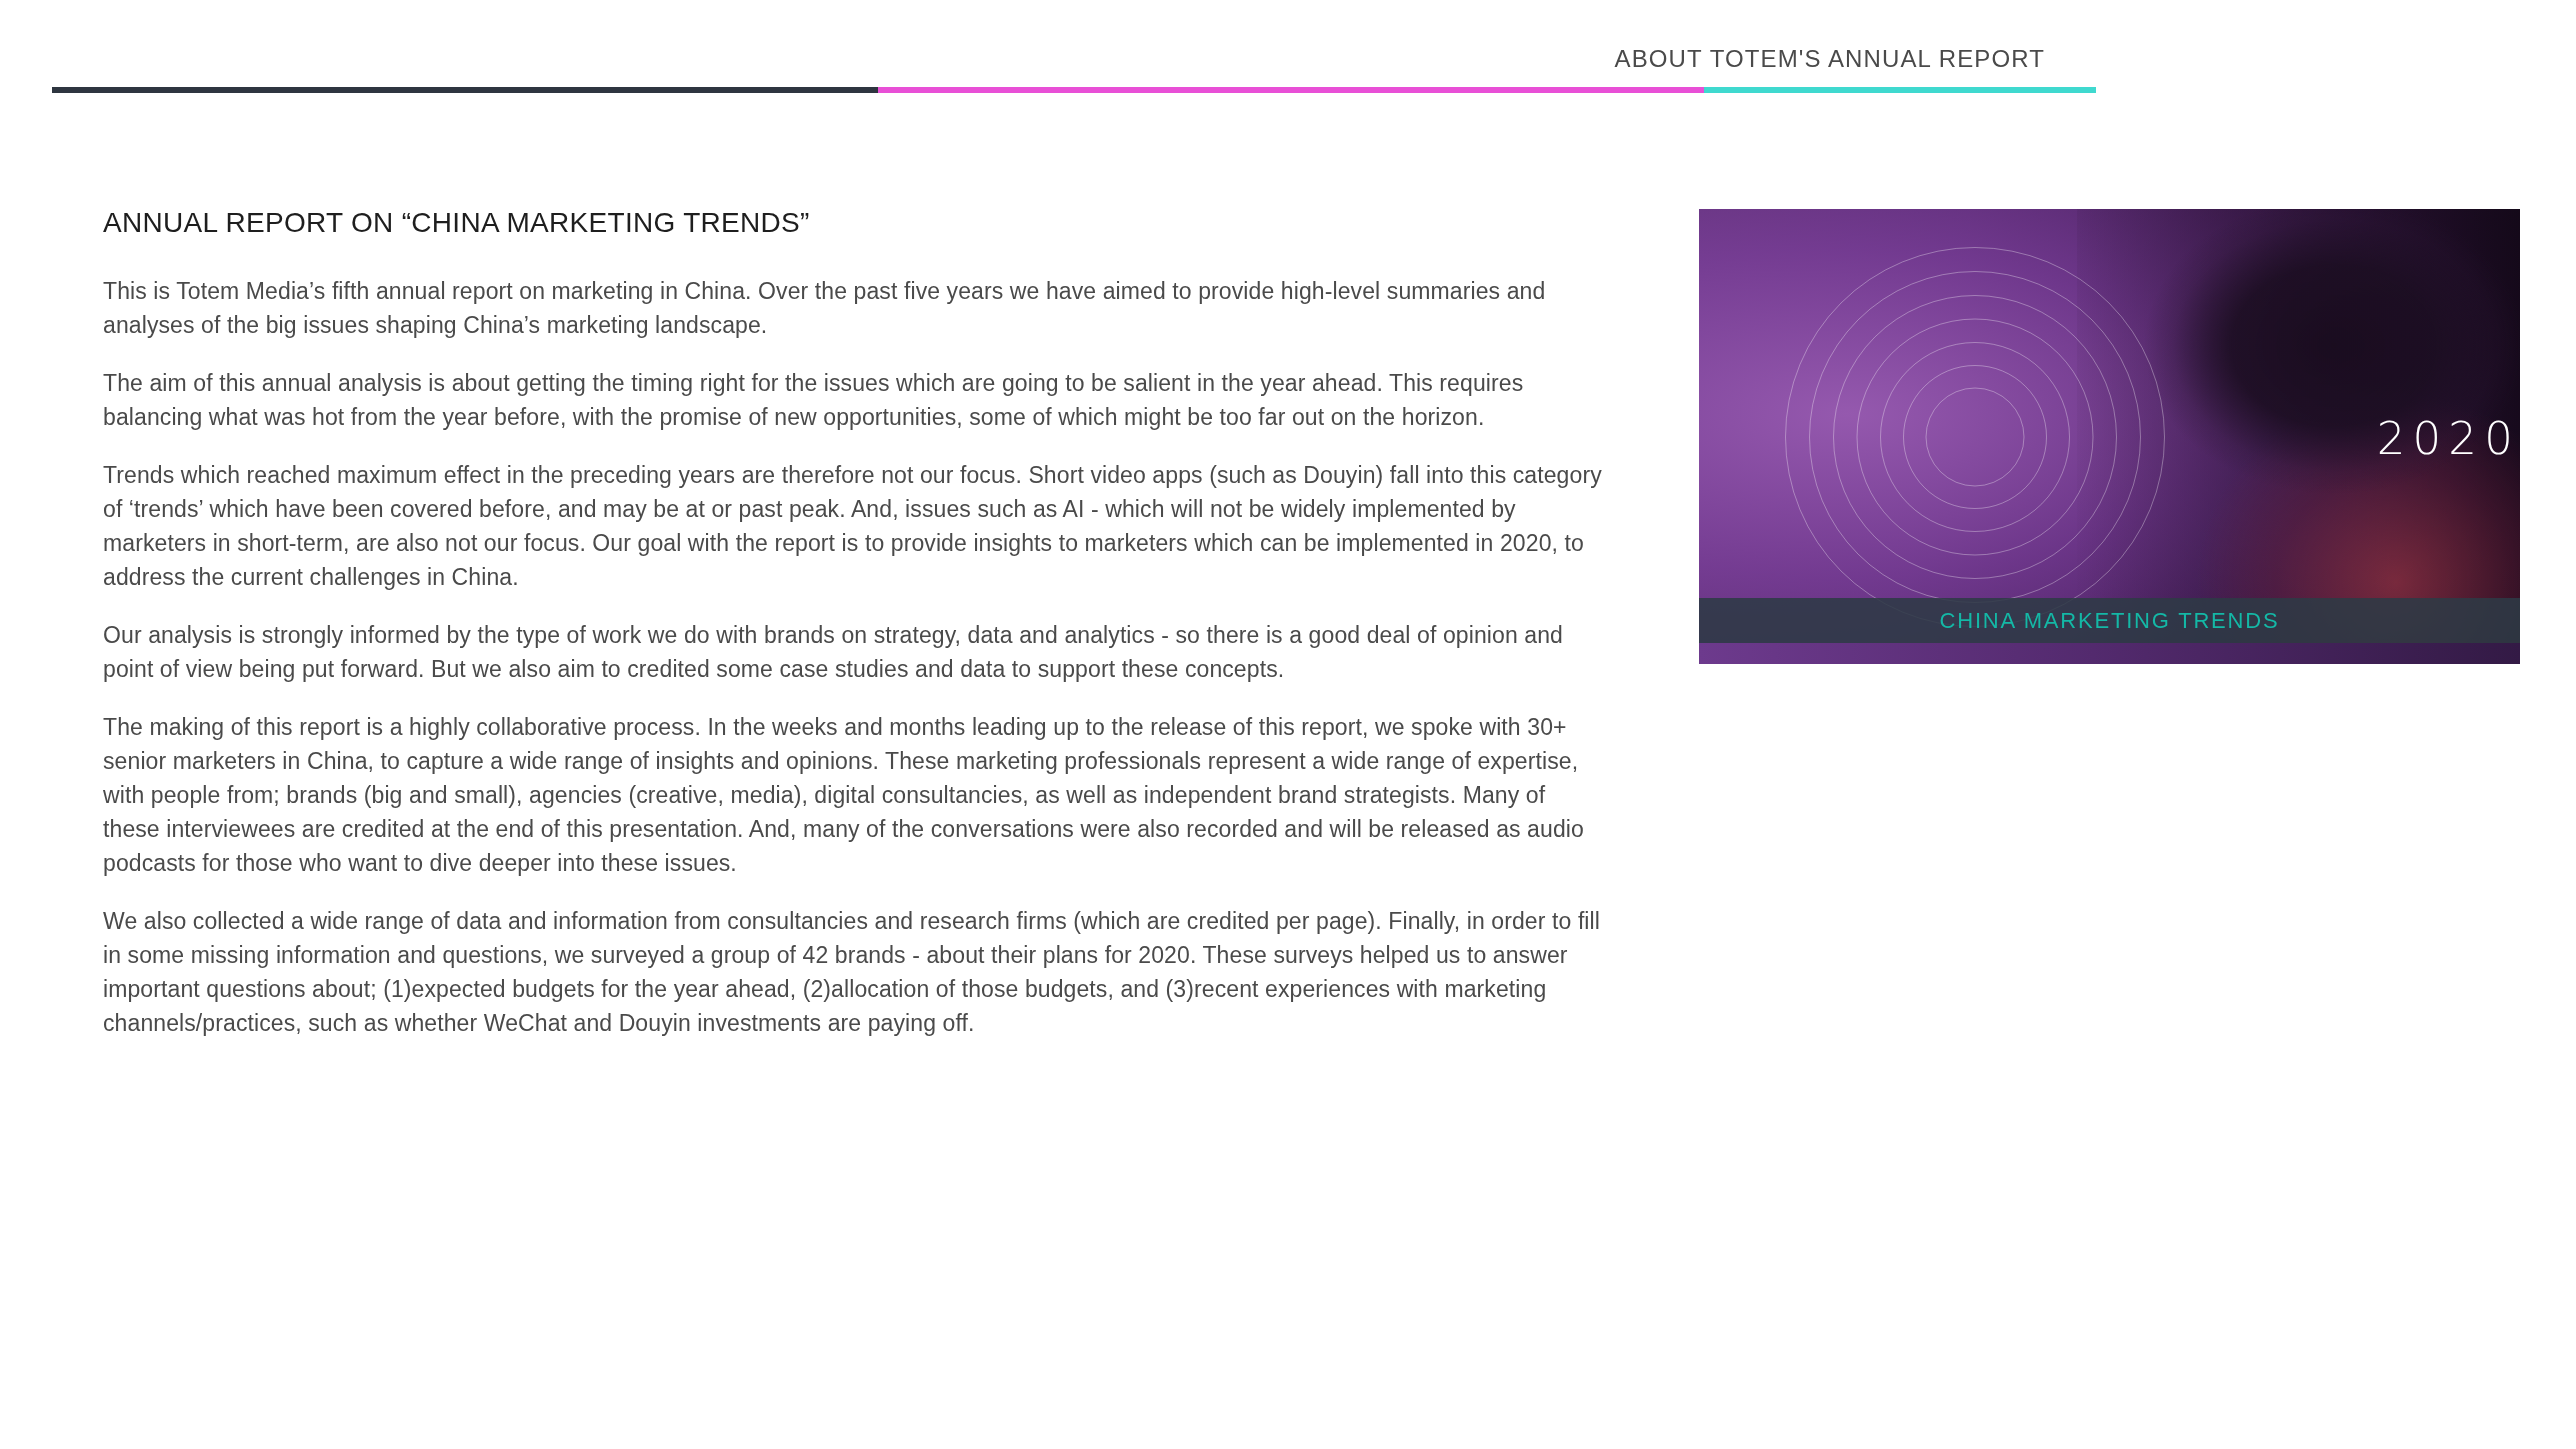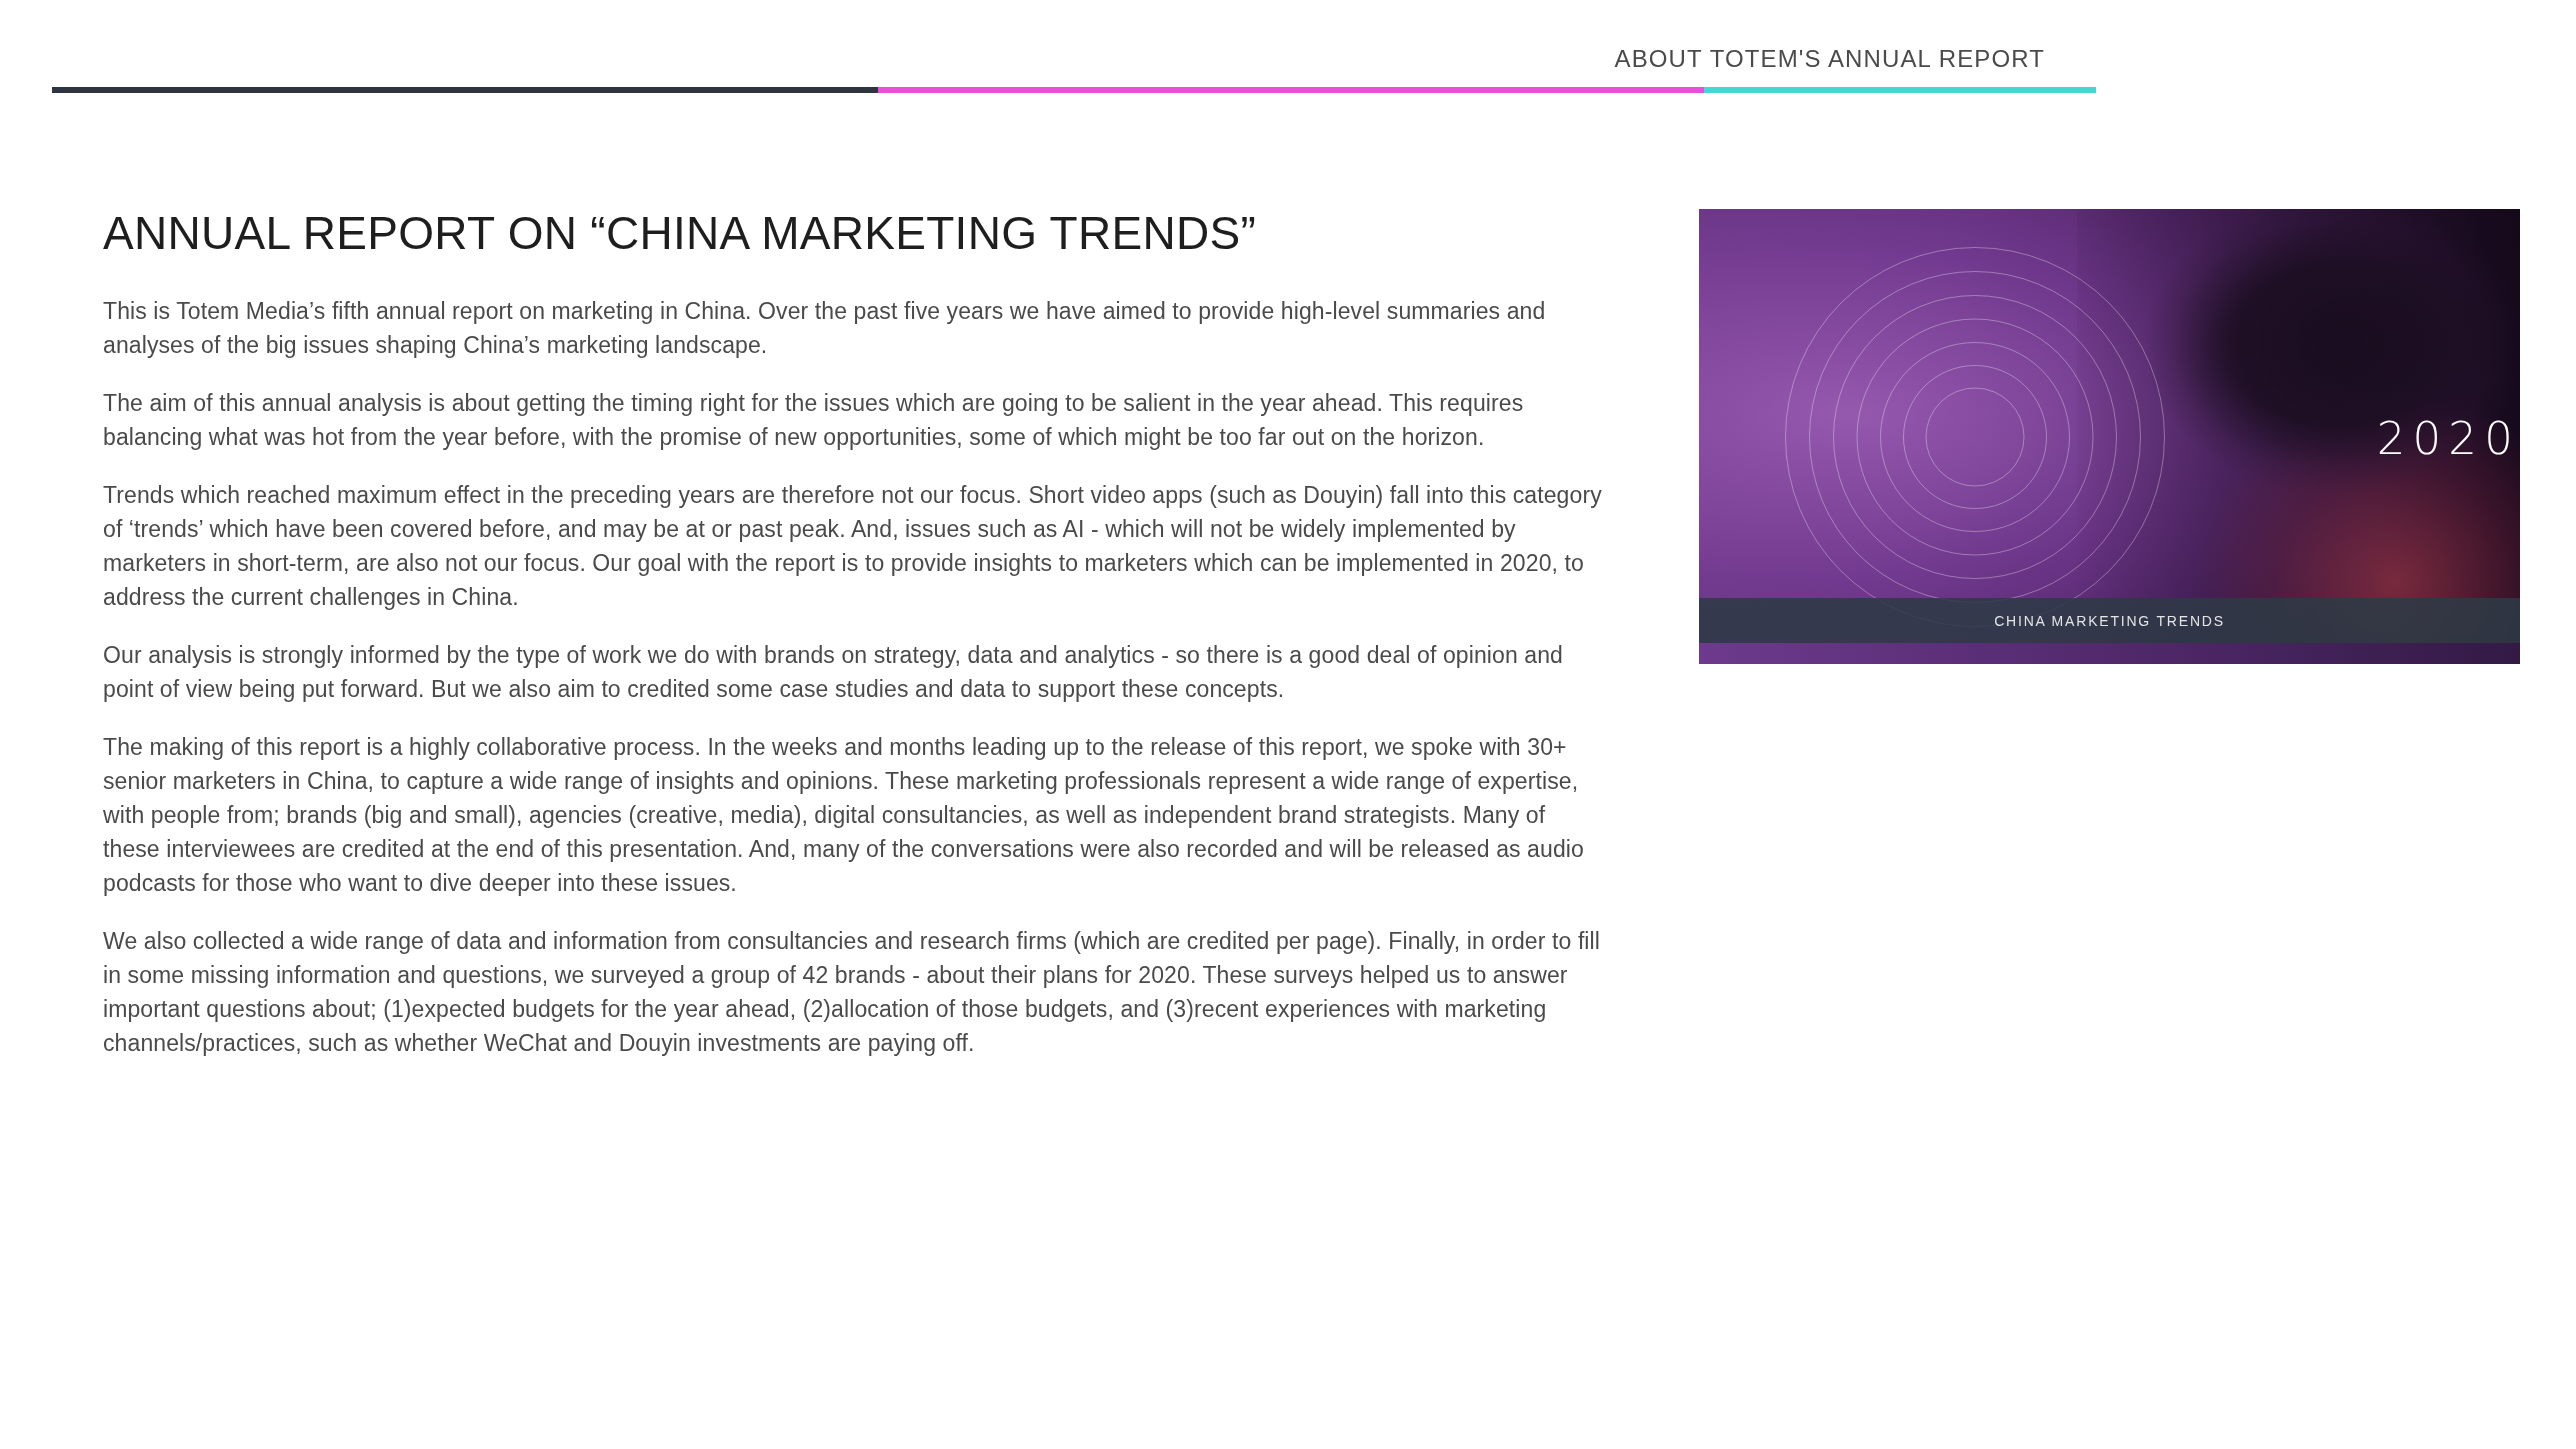--- a/index.html
+++ b/index.html
@@ -50,21 +50,21 @@
   }
 
   .left-col {
     position: absolute;
     left: 103px;
     top: 208px;
     width: 1530px;
   }
 
   .page-title {
-    font-size: 46px;
+    font-size: 28px;
     font-weight: 400;
     letter-spacing: 0.3px;
     color: #1e1e1e;
     margin: 0 0 35px 0;
     line-height: 1.1;
   }
 
   .para {
     font-size: 23px;
     line-height: 1.48;
@@ -135,22 +135,22 @@
     position: absolute;
     left: 0; right: 0;
     bottom: 21px;
     height: 45px;
     background: rgba(45,58,70,0.88);
     display: flex;
     align-items: center;
     justify-content: center;
   }
   .cover-banner-text {
-    color: #e5e5e5;
-    font-size: 14px;
+    color: #14b8a6;
+    font-size: 22px;
     letter-spacing: 1.8px;
     font-weight: 400;
   }
   .cover-bottom-strip {
     position: absolute;
     left: 0; right: 0;
     bottom: 0;
     height: 21px;
     background: linear-gradient(90deg, #6d3a8d 0%, #532a6e 48%, #331a45 100%);
   }

